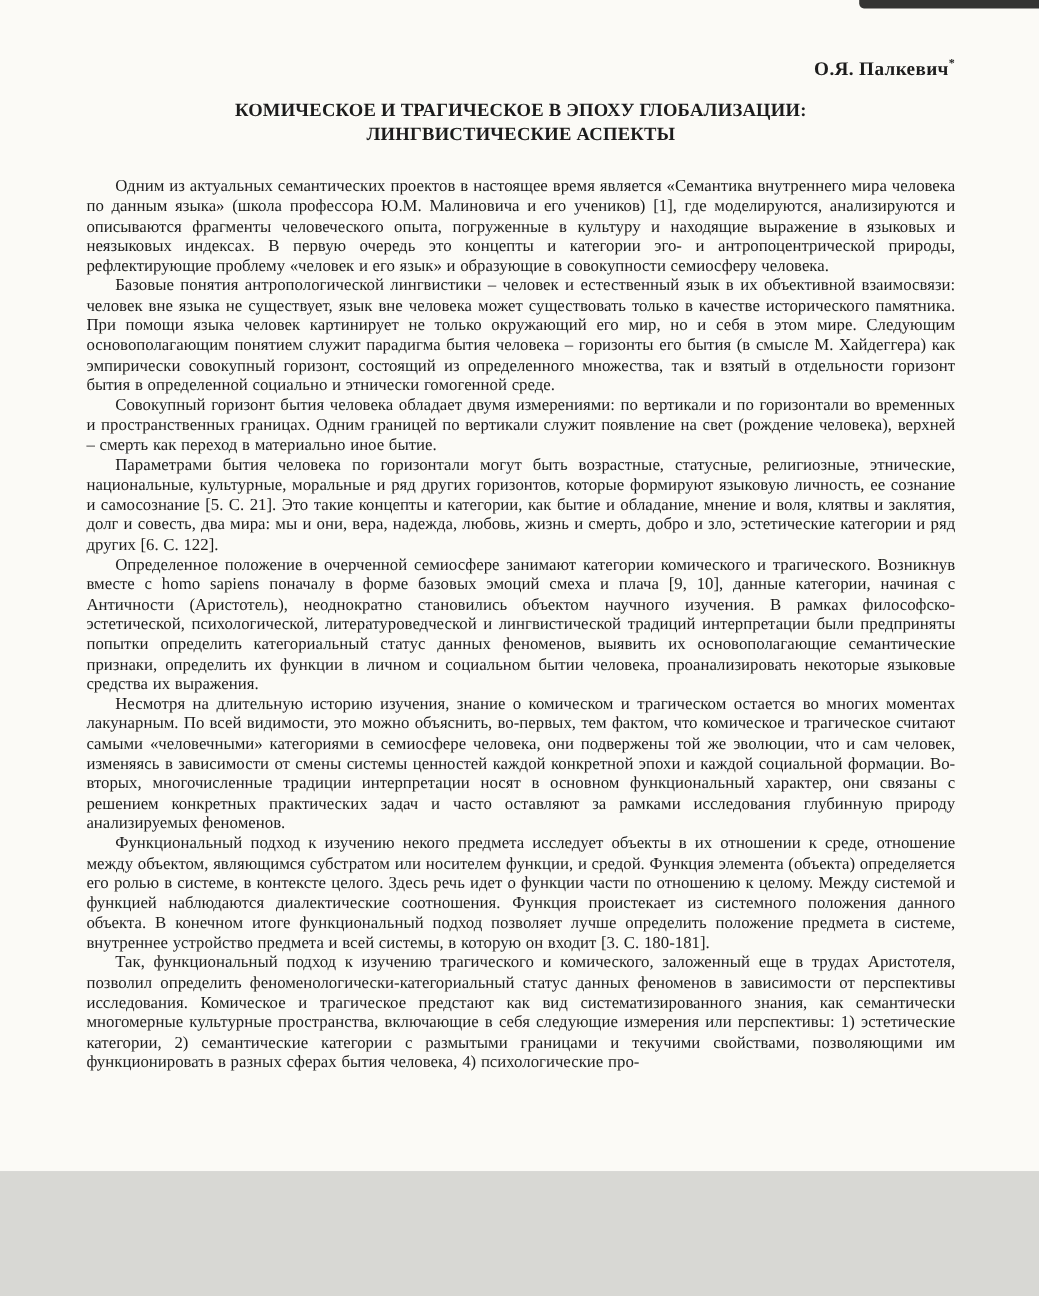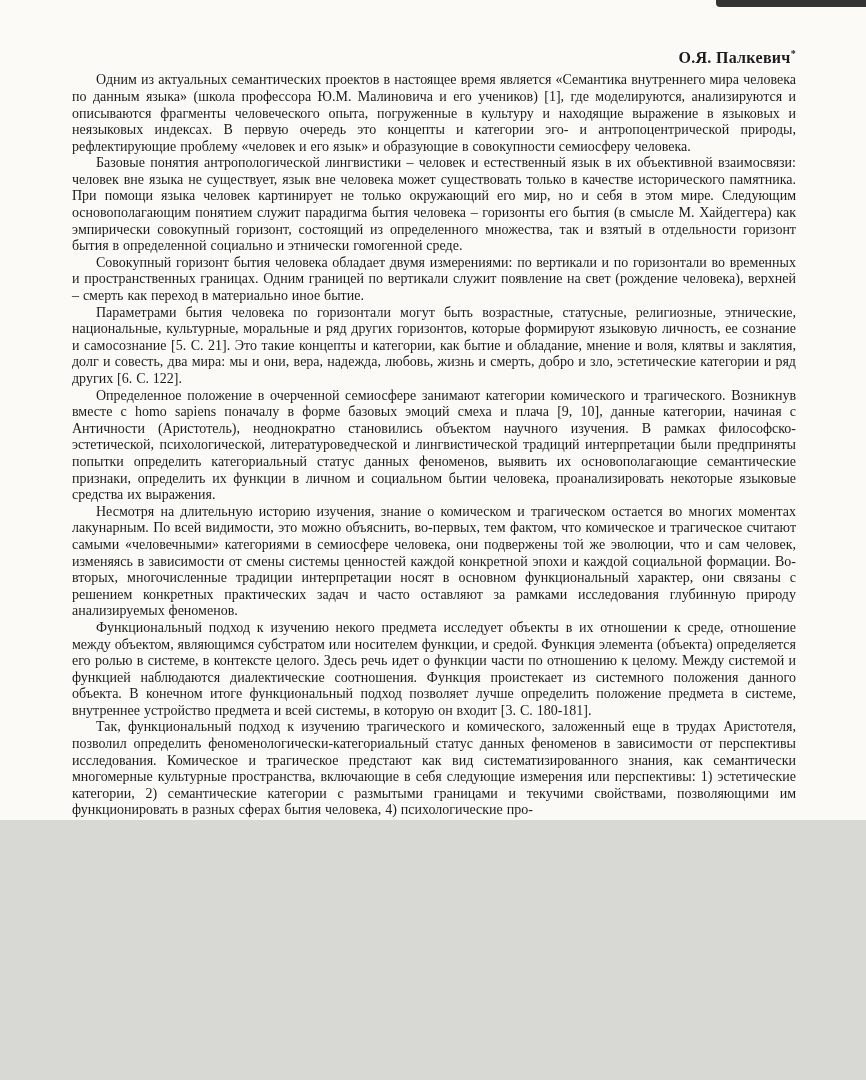--- a/index.html
+++ b/index.html
@@ -4,21 +4,21 @@
 <style>
   html, body {
     margin: 0;
     padding: 0;
     background: #d8d8d4;
     font-family: "Liberation Serif", "DejaVu Serif", serif;
   }
   .page {
     position: relative;
     width: 866px;
-    height: 820px;
+    height: 976px;
     margin: 0 auto;
     background: #fbfaf6;
     color: #1c1c1c;
     overflow: hidden;
     box-sizing: border-box;
   }
   .scan-strip {
     position: absolute;
     top: 0;
     right: 0;
@@ -47,21 +47,21 @@
   }
   .title {
     margin-top: 16px;
     text-align: center;
     font-weight: bold;
     font-size: 15.5px;
     line-height: 20px;
     letter-spacing: .2px;
   }
   .body-text {
-    margin-top: 5px;
+    margin-top: 25px;
   }
   .body-text p {
     margin: 0;
     font-size: 14px;
     line-height: 16.6px;
     text-align: justify;
     text-indent: 24px;
     word-spacing: .4px;
   }
   .footnote-area {
@@ -104,20 +104,24 @@
 <div class="page">
 
   <div class="scan-strip"></div>
 
   <div class="content">
 
     <div class="author-line">
       <span>О.Я. Палкевич</span><sup>*</sup>
     </div>
 
+    <div class="title">
+      <div>КОМИЧЕСКОЕ И ТРАГИЧЕСКОЕ В ЭПОХУ ГЛОБАЛИЗАЦИИ:</div>
+      <div>ЛИНГВИСТИЧЕСКИЕ АСПЕКТЫ</div>
+    </div>
 
     <div class="body-text">
       <p>Одним из актуальных семантических проектов в настоящее время является «Семантика внутреннего мира человека по данным языка» (школа профессора Ю.М. Малиновича и его учеников) [1], где моделируются, анализируются и описываются фрагменты человеческого опыта, погруженные в культуру и находящие выражение в языковых и неязыковых индексах. В первую очередь это концепты и категории эго- и антропоцентрической природы, рефлектирующие проблему «человек и его язык» и образующие в совокупности семиосферу человека.</p>
       <p>Базовые понятия антропологической лингвистики – человек и естественный язык в их объективной взаимосвязи: человек вне языка не существует, язык вне человека может существовать только в качестве исторического памятника. При помощи языка человек картинирует не только окружающий его мир, но и себя в этом мире. Следующим основополагающим понятием служит парадигма бытия человека – горизонты его бытия (в смысле М. Хайдеггера) как эмпирически совокупный горизонт, состоящий из определенного множества, так и взятый в отдельности горизонт бытия в определенной социально и этнически гомогенной среде.</p>
       <p>Совокупный горизонт бытия человека обладает двумя измерениями: по вертикали и по горизонтали во временных и пространственных границах. Одним границей по вертикали служит появление на свет (рождение человека), верхней – смерть как переход в материально иное бытие.</p>
       <p>Параметрами бытия человека по горизонтали могут быть возрастные, статусные, религиозные, этнические, национальные, культурные, моральные и ряд других горизонтов, которые формируют языковую личность, ее сознание и самосознание [5. С. 21]. Это такие концепты и категории, как бытие и обладание, мнение и воля, клятвы и заклятия, долг и совесть, два мира: мы и они, вера, надежда, любовь, жизнь и смерть, добро и зло, эстетические категории и ряд других [6. С. 122].</p>
       <p>Определенное положение в очерченной семиосфере занимают категории комического и трагического. Возникнув вместе с homo sapiens поначалу в форме базовых эмоций смеха и плача [9, 10], данные категории, начиная с Античности (Аристотель), неоднократно становились объектом научного изучения. В рамках философско-эстетической, психологической, литературоведческой и лингвистической традиций интерпретации были предприняты попытки определить категориальный статус данных феноменов, выявить их основополагающие семантические признаки, определить их функции в личном и социальном бытии человека, проанализировать некоторые языковые средства их выражения.</p>
       <p>Несмотря на длительную историю изучения, знание о комическом и трагическом остается во многих моментах лакунарным. По всей видимости, это можно объяснить, во-первых, тем фактом, что комическое и трагическое считают самыми «человечными» категориями в семиосфере человека, они подвержены той же эволюции, что и сам человек, изменяясь в зависимости от смены системы ценностей каждой конкретной эпохи и каждой социальной формации. Во-вторых, многочисленные традиции интерпретации носят в основном функциональный характер, они связаны с решением конкретных практических задач и часто оставляют за рамками исследования глубинную природу анализируемых феноменов.</p>
       <p>Функциональный подход к изучению некого предмета исследует объекты в их отношении к среде, отношение между объектом, являющимся субстратом или носителем функции, и средой. Функция элемента (объекта) определяется его ролью в системе, в контексте целого. Здесь речь идет о функции части по отношению к целому. Между системой и функцией наблюдаются диалектические соотношения. Функция проистекает из системного положения данного объекта. В конечном итоге функциональный подход позволяет лучше определить положение предмета в системе, внутреннее устройство предмета и всей системы, в которую он входит [3. С. 180-181].</p>
       <p>Так, функциональный подход к изучению трагического и комического, заложенный еще в трудах Аристотеля, позволил определить феноменологически-категориальный статус данных феноменов в зависимости от перспективы исследования. Комическое и трагическое предстают как вид систематизированного знания, как семантически многомерные культурные пространства, включающие в себя следующие измерения или перспективы: 1) эстетические категории, 2) семантические категории с размытыми границами и текучими свойствами, позволяющими им функционировать в разных сферах бытия человека, 4) психологические про-</p>

